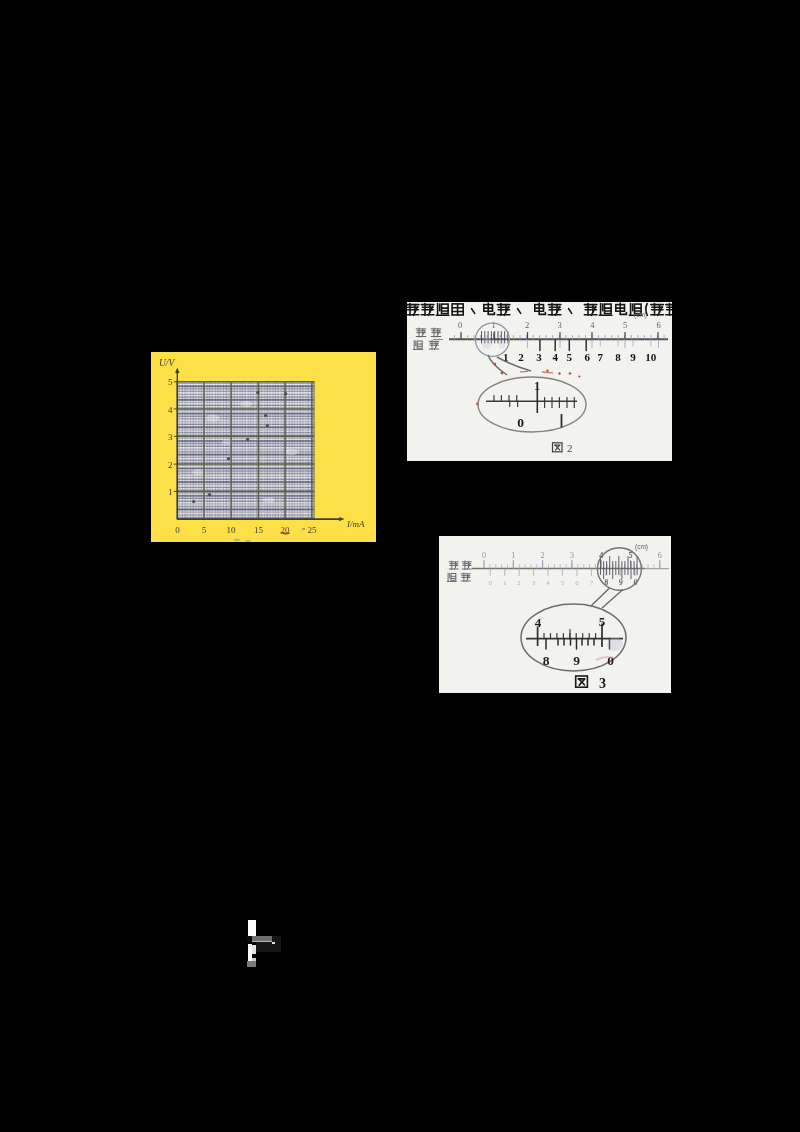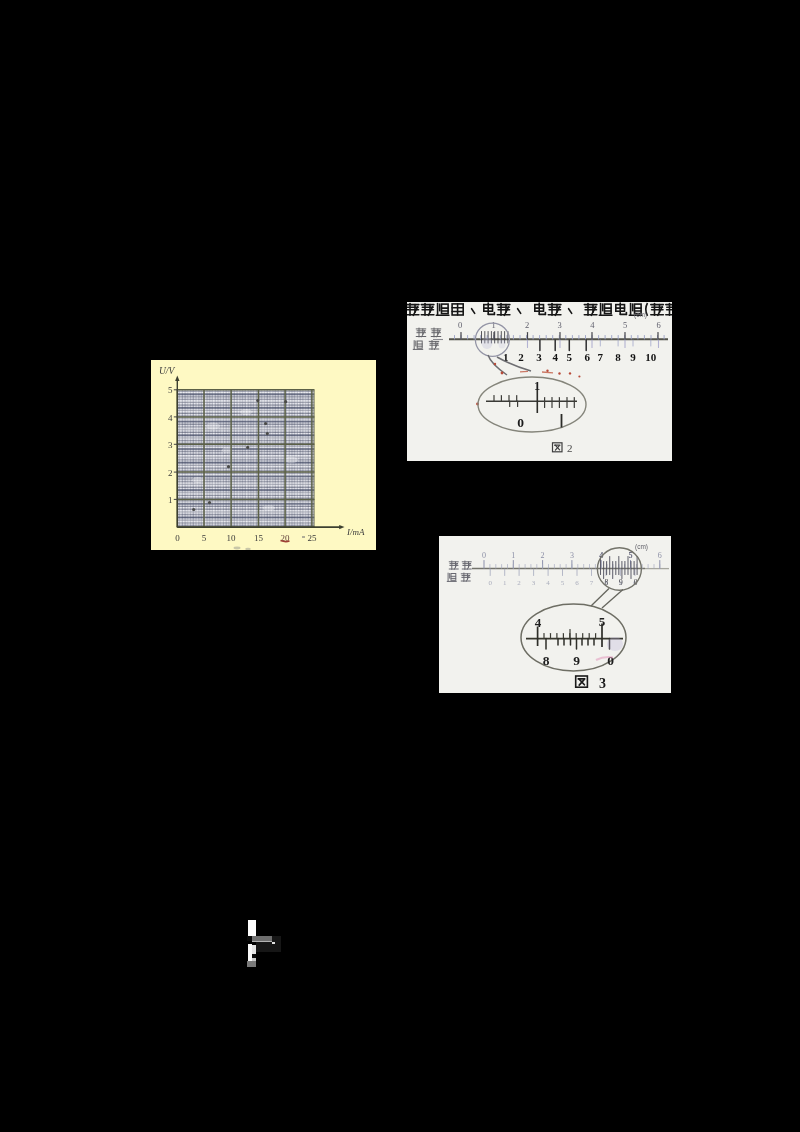--- a/index.html
+++ b/index.html
@@ -2,21 +2,21 @@
 <html><head><meta charset="utf-8">
 <style>
 html,body{margin:0;padding:0;background:#000;}
 #page{position:relative;width:800px;height:1132px;background:#000;overflow:hidden;font-family:"Liberation Sans",sans-serif;}
 .abs{position:absolute;}
 .abs svg{filter:blur(0.32px);}
 </style></head>
 <body>
 <div id="page">
 
-<div class="abs" style="left:151px;top:352px;width:225px;height:190px;background:#fef9c3;margin-top:8px;"><svg width="225" height="190" viewBox="0 0 225 190">
+<div class="abs" style="left:151px;top:352px;width:225px;height:190px;background:#fde047;"><svg width="225" height="190" viewBox="0 0 225 190">
         <defs>
           <pattern id="fg" width="2.74" height="2.74" patternUnits="userSpaceOnUse">
             <rect width="2.74" height="2.74" fill="#f0f0f5"></rect>
             <path d="M1.1 0V2.74" stroke="#51566f" stroke-width="0.5"></path>
             <path d="M0 1.1H2.74" stroke="#454a60" stroke-width="0.8"></path>
           </pattern>
           <pattern id="hd" width="13.7" height="13.7" patternUnits="userSpaceOnUse">
             <path d="M0 6.85H13.7" stroke="#3c4260" stroke-width="1.15" opacity="0.85"></path>
           </pattern>
           <pattern id="bandh" width="9" height="9.2" patternUnits="userSpaceOnUse">

